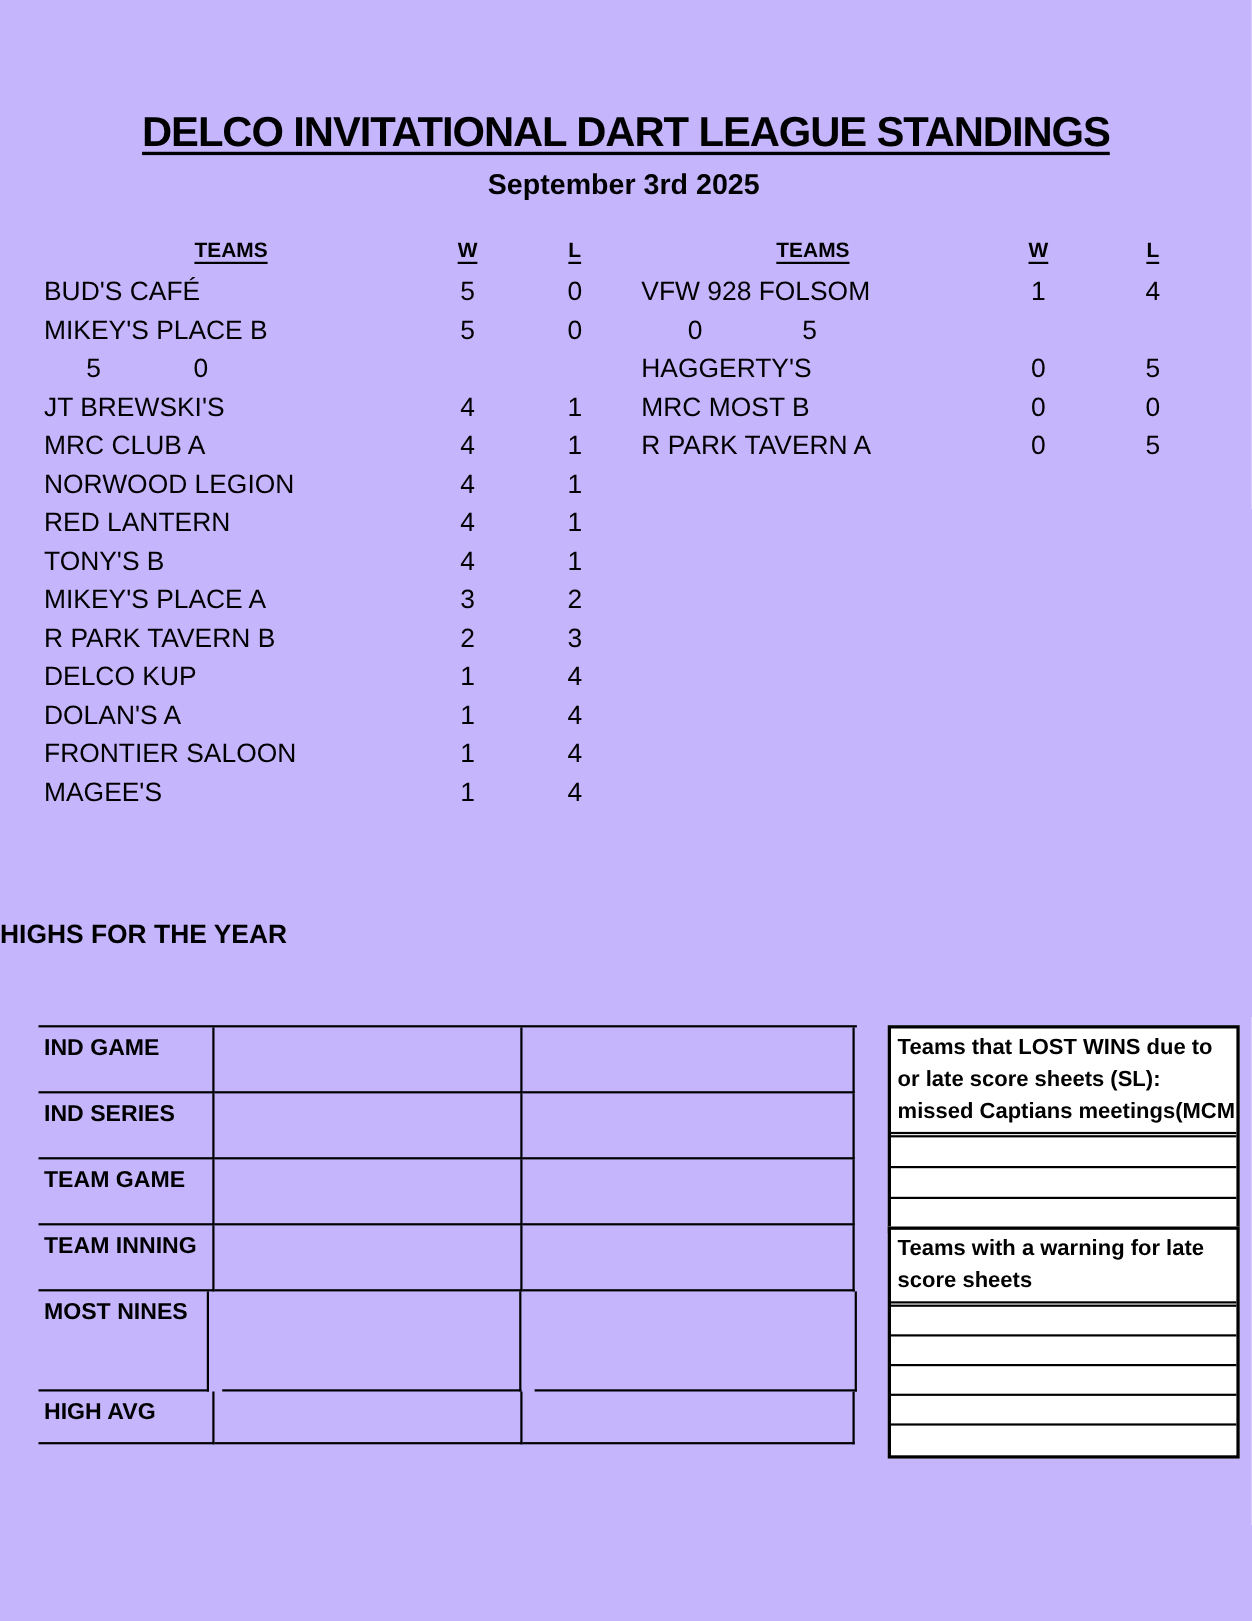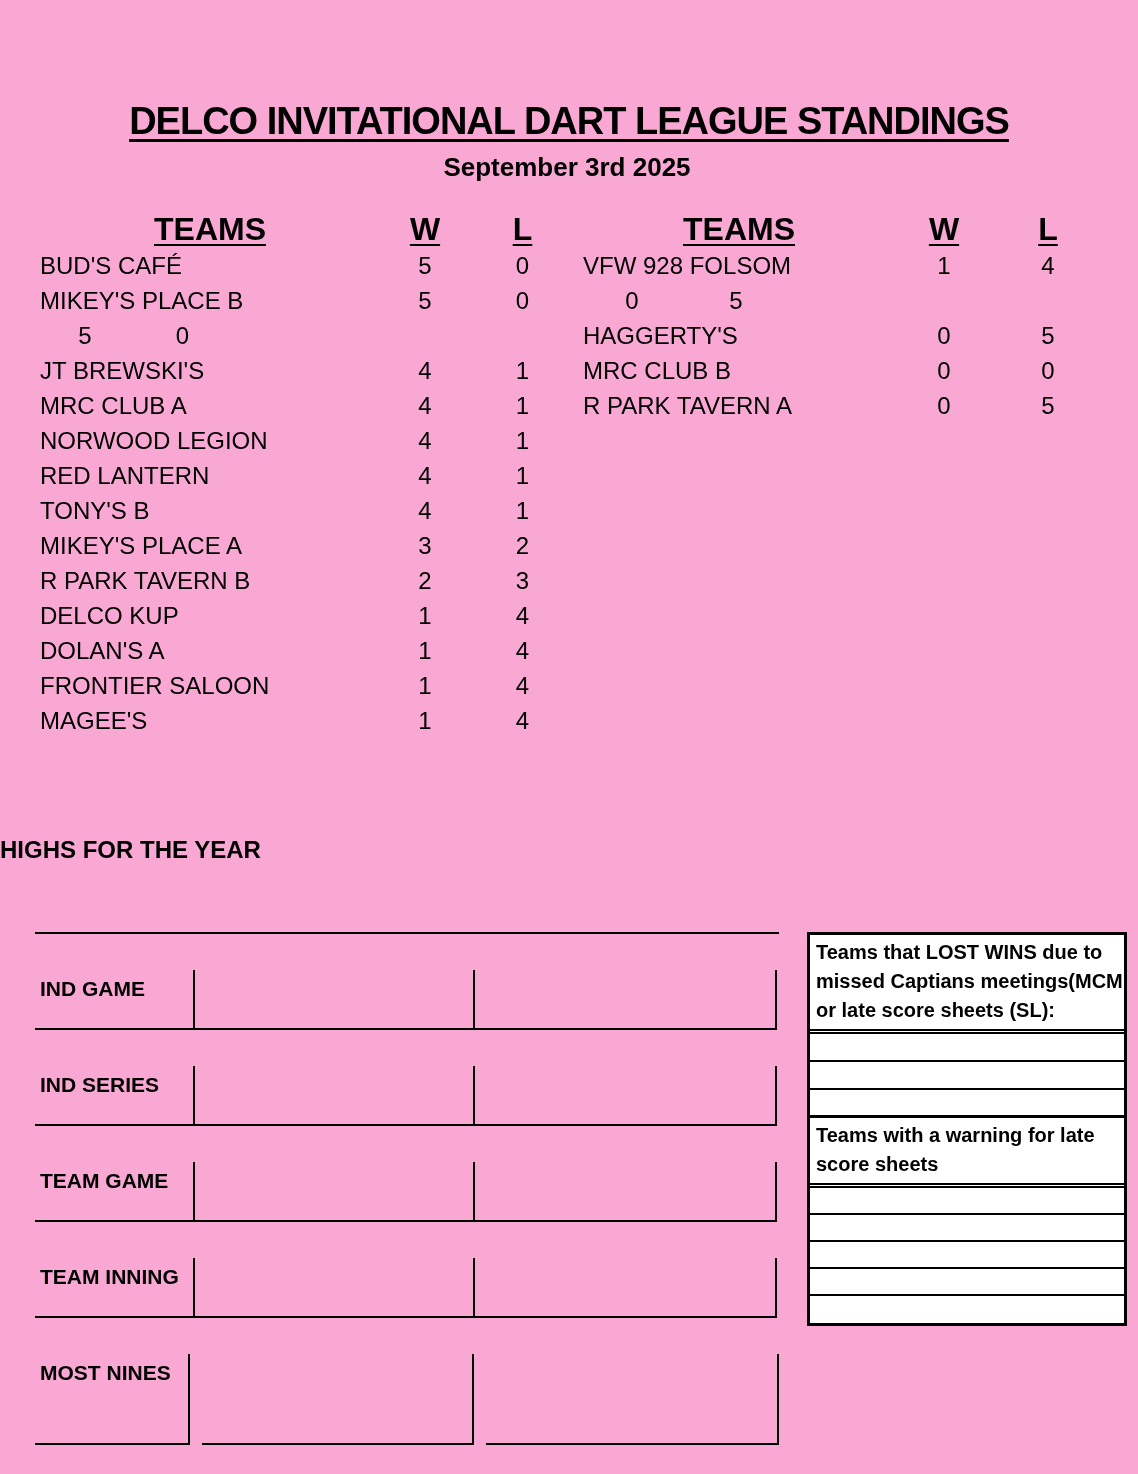--- a/index.html
+++ b/index.html
@@ -1,20 +1,20 @@
 <!DOCTYPE html>
 <html><head>
 <meta charset="utf-8">
 <style>
   * { margin:0; padding:0; box-sizing:border-box; }
   html,body { background:#fff; }
   .page {
     position:relative;
     width:1138px; height:1474px;
-    background:#f9a8d4;
+    background:#c4b5fd;
     color:#000;
     font-family:"Liberation Sans", sans-serif;
     overflow:hidden;
   }
   
   .title {
     position:absolute; top:100px; left:0; right:0;
     text-align:center;
     font-size:38px; font-weight:bold; letter-spacing:-1px;
   }
@@ -26,21 +26,21 @@
   .subtitle {
     position:absolute; top:152px; left:0; right:4px;
     text-align:center;
     font-size:26px; font-weight:bold;
   }
   
   .standings { position:absolute; top:212px; font-size:24px; }
   .standings.left  { left:40px;  width:535px; }
   .standings.right { left:583px; width:520px; }
   .srow { display:flex; height:35px; line-height:35px; }
-  .shead { height:36px; line-height:34px; font-weight:bold; font-size:32px; }
+  .shead { height:36px; line-height:34px; font-weight:bold; font-size:19px; }
   .shead .hcell span {
     text-decoration:underline;
     text-decoration-thickness:2px;
     text-underline-offset:4px;
   }
   .c-name { text-align:left; white-space:nowrap; }
   .c-w, .c-l { text-align:center; }
   .standings.left  .c-name { width:340px; }
   .standings.left  .c-w { width:90px; }
   .standings.left  .c-l { width:105px; }
@@ -51,21 +51,21 @@
   
   .highs-heading {
     position:absolute; top:836px; left:0; width:1138px;
     text-align:left; font-size:24px; font-weight:bold;
   }
   
   .highs-table {
     position:absolute; left:35px; top:932px; width:744px;
     border-top:2px solid #000;
   }
-  .highs-row { display:flex;margin-top:36px; }
+  .highs-row { display:flex; }
   .highs-row > div { border-right:2px solid #000; border-bottom:2px solid #000; }
   .hcell-label {
     width:160px; font-weight:bold; font-size:21px;
     padding:7px 2px 0 5px; white-space:nowrap; overflow:hidden;
   }
   .hcell-mid { width:280px; }
   .hcell-end { width:302px; }
   .highs-row { height:60px; }
   .highs-row:nth-child(5) { height:91px;gap:12px; }
   .highs-row:nth-child(6) { height:48px; }
@@ -192,21 +192,21 @@
         <div class="srow">
         <div class="c-w">0</div>
         <div class="c-l">5</div>
       </div>
         <div class="srow">
         <div class="c-name">HAGGERTY'S</div>
         <div class="c-w">0</div>
         <div class="c-l">5</div>
       </div>
         <div class="srow">
-        <div class="c-name">MRC CLUB B</div>
+        <div class="c-name">MRC MOST B</div>
         <div class="c-w">0</div>
         <div class="c-l">0</div>
       </div>
         <div class="srow">
         <div class="c-name">R PARK TAVERN A</div>
         <div class="c-w">0</div>
         <div class="c-l">5</div>
       </div>
       </div>
   </div>
@@ -244,22 +244,22 @@
         <div class="hcell-label">HIGH AVG</div>
         <div class="hcell-mid"></div>
         <div class="hcell-end"></div>
       </div>
       </div>
   </div>
 
   <div class="note-box penalty">
     <div class="box-header">
       <div>Teams that LOST WINS due to</div>
+      <div>or late score sheets (SL):</div>
       <div>missed Captians meetings(MCM</div>
-      <div>or late score sheets (SL):</div>
     </div>
     <div>
         <div class="blank-row"></div>
         <div class="blank-row"></div>
         <div class="blank-row"></div>
       </div>
   </div>
 
   <div class="note-box warning">
     <div class="box-header">

